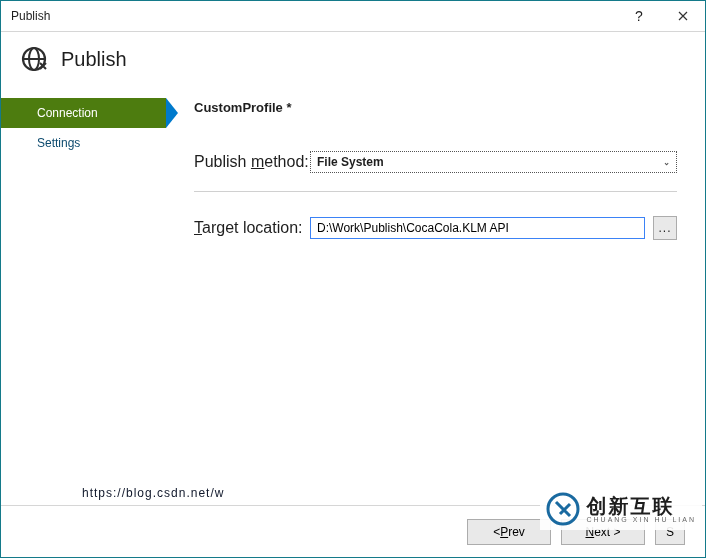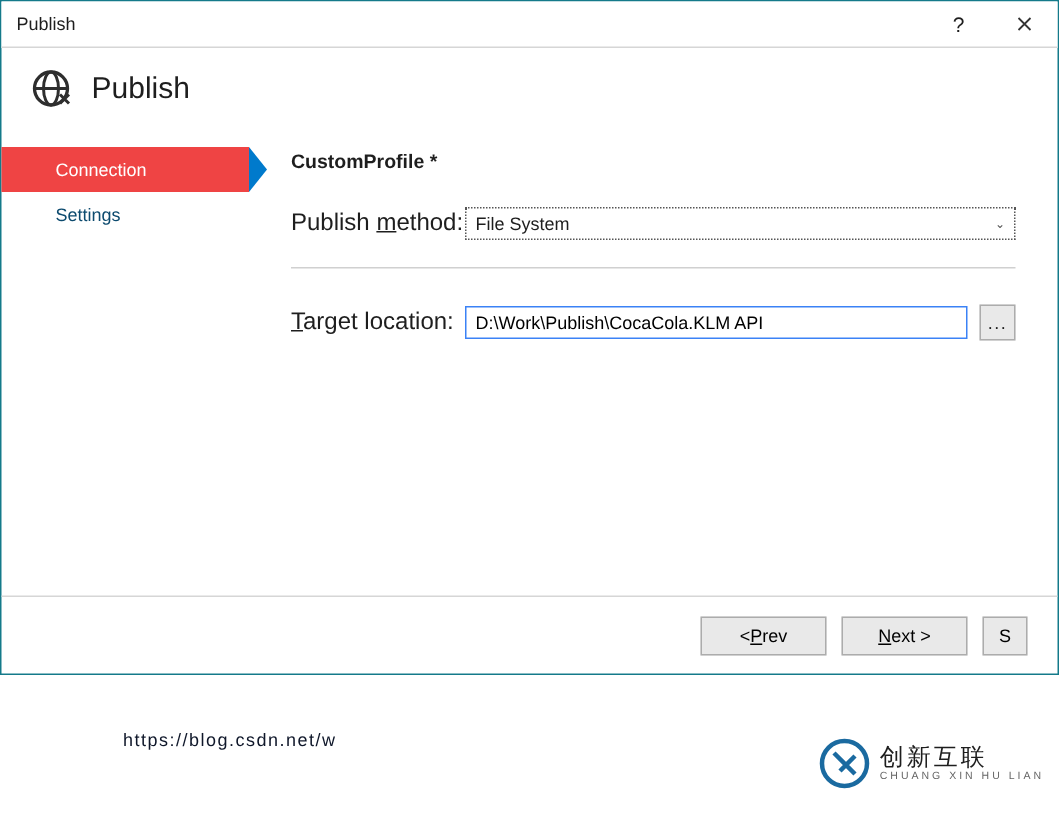--- a/index.html
+++ b/index.html
@@ -8,21 +8,21 @@
     width: 708px;
     height: 560px;
     font-family: "Segoe UI", Tahoma, sans-serif;
     font-size: 12px;
     background: #fff;
     color: #1e1e1e;
     overflow: hidden;
   }
   .window {
     width: 706px;
-    height: 450px;
+    height: 558px;
     border: 1px solid #147a8a;
     box-sizing: border-box;
     display: flex;
     flex-direction: column;
     background: #fff;
   }
   .titlebar {
     height: 30px;
     display: flex;
     align-items: center;
@@ -68,21 +68,21 @@
   }
   .nav-item {
     height: 30px;
     line-height: 30px;
     padding-left: 36px;
     font-size: 12px;
     color: #0c4a6e;
     position: relative;
   }
   .nav-item.active {
-    background: #ef4444;
+    background: #4d7c0f;
     color: #fff;
   }
   .nav-item.active::after {
     content: "";
     position: absolute;
     right: -12px;
     top: 0;
     width: 0;
     height: 0;
     border-top: 15px solid transparent;
@@ -90,21 +90,21 @@
     border-left: 12px solid #007acc;
   }
   .content {
     flex: 1;
     padding: 8px 28px 0 28px;
     box-sizing: border-box;
   }
   .profile-title {
     font-weight: 600;
     font-size: 13px;
-    margin-bottom: 23px;
+    margin-bottom: 36px;
   }
   .form-row {
     display: flex;
     align-items: center;
     margin-bottom: 12px;
   }
   .form-label {
     width: 116px;
     font-size: 16px;
   }
@@ -117,20 +117,21 @@
     font-size: 12px;
     font-family: inherit;
     display: flex;
     align-items: center;
     background: #fff;
   }
   .select-box {
     flex: 1;
     border: 1px dotted #555;
     justify-content: space-between;
+    font-weight: bold;
   }
   .select-arrow { font-size: 8px; color: #555; }
   .text-input { flex: 1; outline: none; }
   .browse-btn {
     width: 24px;
     height: 24px;
     margin-left: 8px;
     border: 1px solid #acacac;
     background: #e9e9e9;
     display: flex;
@@ -189,22 +190,22 @@
     right: 6px;
     bottom: 30px;
     display: flex;
     align-items: center;
     gap: 6px;
     background: rgba(255,255,255,0.9);
     padding: 4px 6px;
     pointer-events: none;
   }
   .brand-text {
-    font-size: 16px;
-    font-weight: 400;
+    font-size: 20px;
+    font-weight: 700;
     letter-spacing: 2px;
     line-height: 1;
   }
   .brand-sub {
     font-size: 7px;
     letter-spacing: 2px;
     color: #666;
   }
 </style>
 </head>

